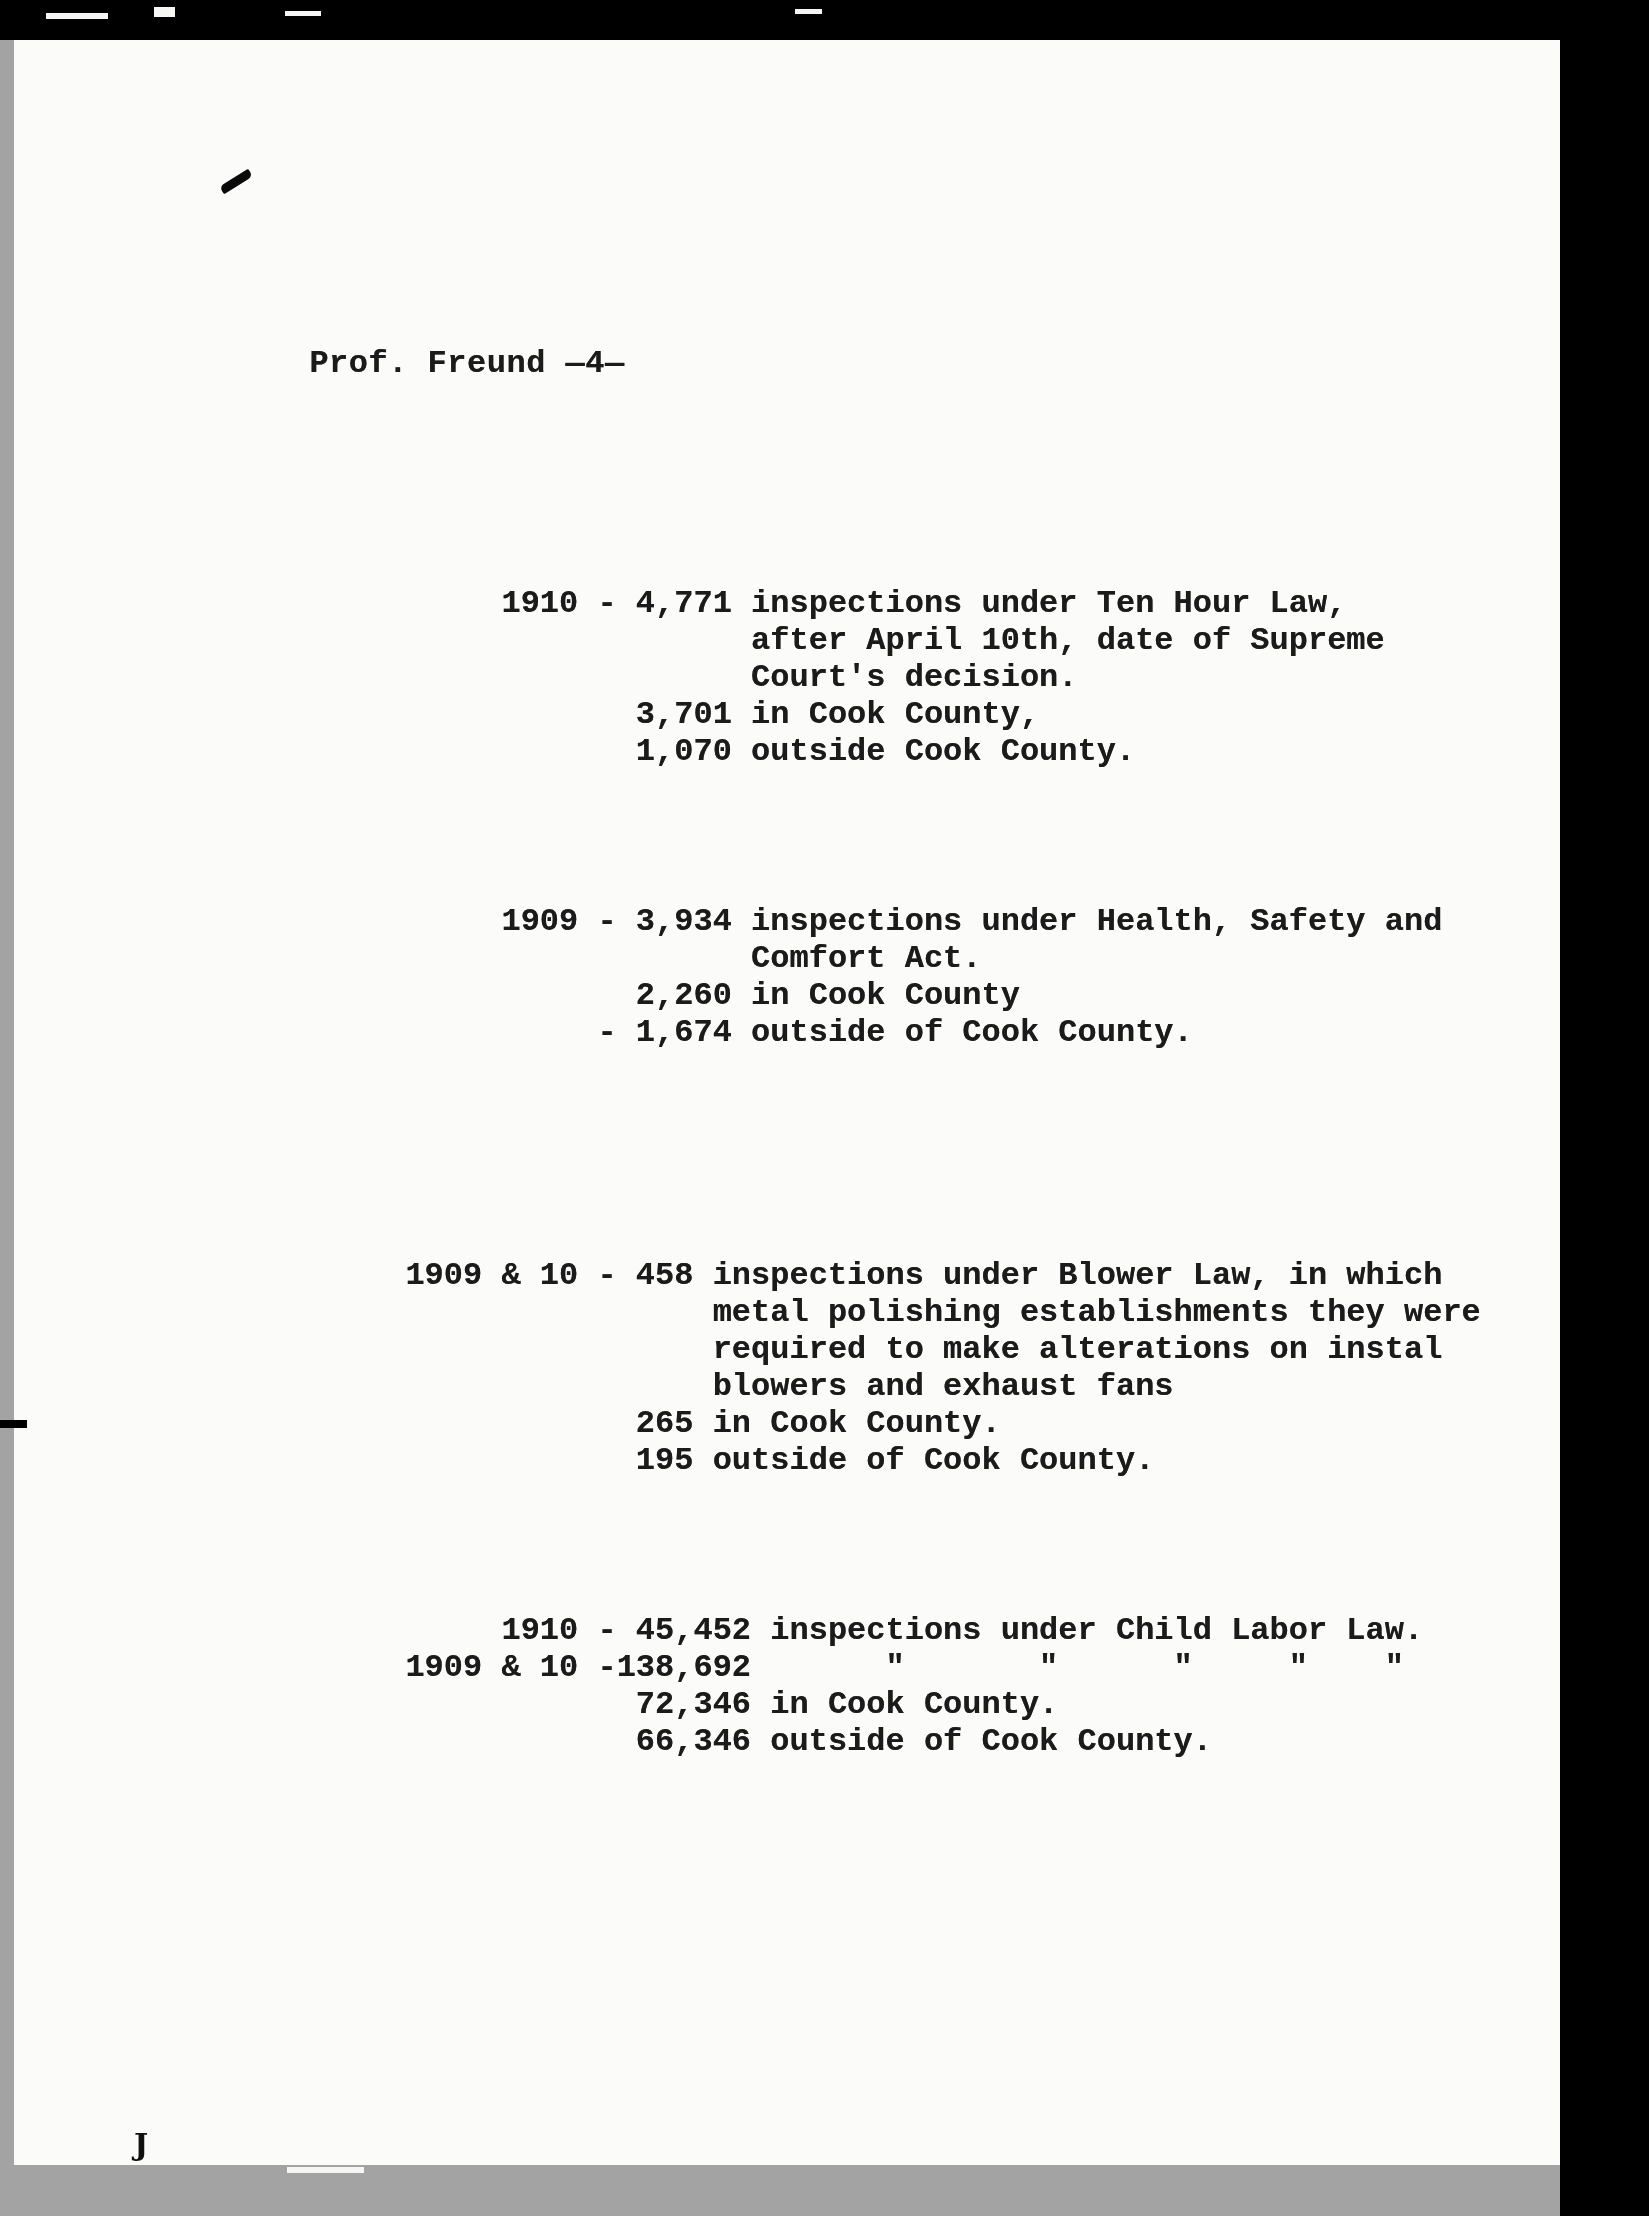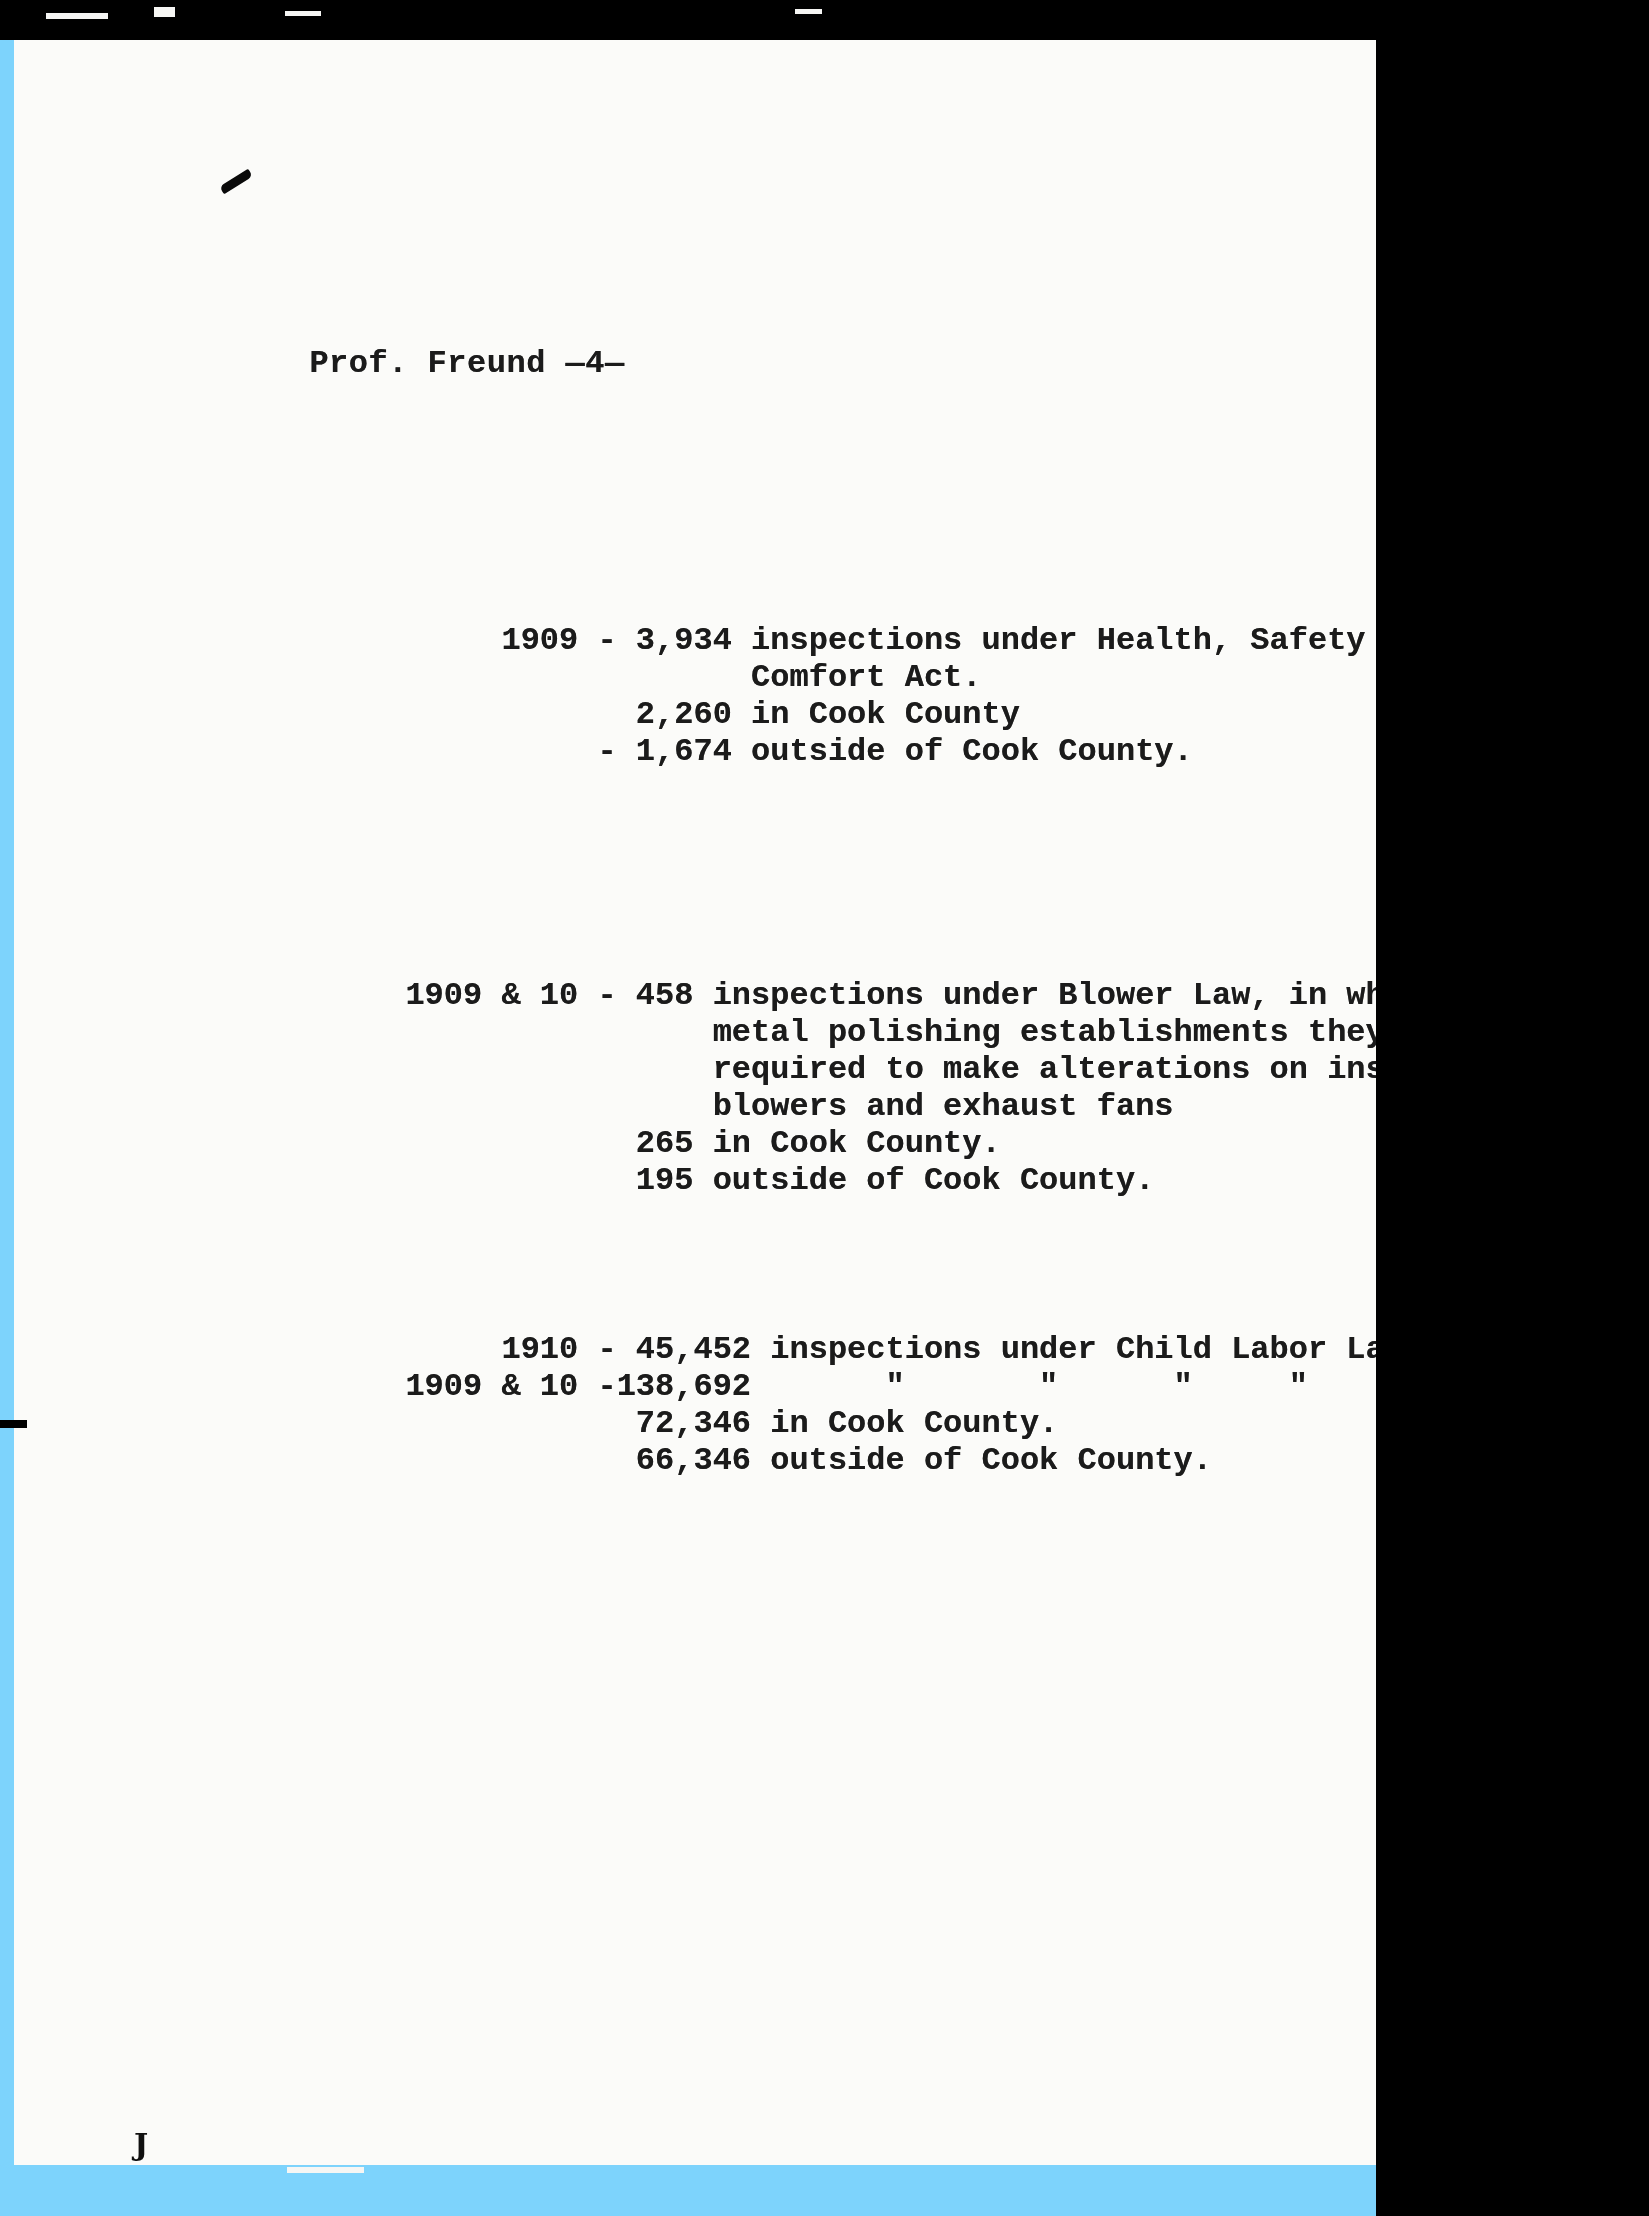--- a/index.html
+++ b/index.html
@@ -1,23 +1,23 @@
 <!DOCTYPE html>
 <html style="font-size:8.2px"><head>
 <meta charset="utf-8">
 <style>
   * { box-sizing: border-box; }
   html, body { margin: 0; padding: 0; background: #000; }
   body { width: 1650px; }
 
   .scan {
     position: relative;
-    width: 1376px;
+    width: 1560px;
     height: 2216px;
-    background: #7dd3fc;
+    background: #a3a3a3;
     overflow: hidden;
     font-family: "Liberation Mono", "DejaVu Sans Mono", monospace;
   }
 
   .paper {
     position: absolute;
     left: 14.4px;
     top: 40px;
     width: 1618px;
     height: 2125px;
@@ -127,20 +127,25 @@
 
   <div class="paper">
 
     <div class="pen-mark"></div>
     <div class="margin-dashes"></div>
 
     <div class="content">
 
       <div class="doc-header">Prof. Freund —4—</div>
 
+      <div class="stat-block">          1910 - 4,771 inspections under Ten Hour Law,
+                       after April 10th, date of Supreme
+                       Court's decision.
+                 3,701 in Cook County,
+                 1,070 outside Cook County.</div>
 
       <div class="stat-block">          1909 - 3,934 inspections under Health, Safety and
                        Comfort Act.
                  2,260 in Cook County
                - 1,674 outside of Cook County.</div>
 
 
 
       <div class="stat-block">     1909 &amp; 10 - 458 inspections under Blower Law, in which
                      metal polishing establishments they were

